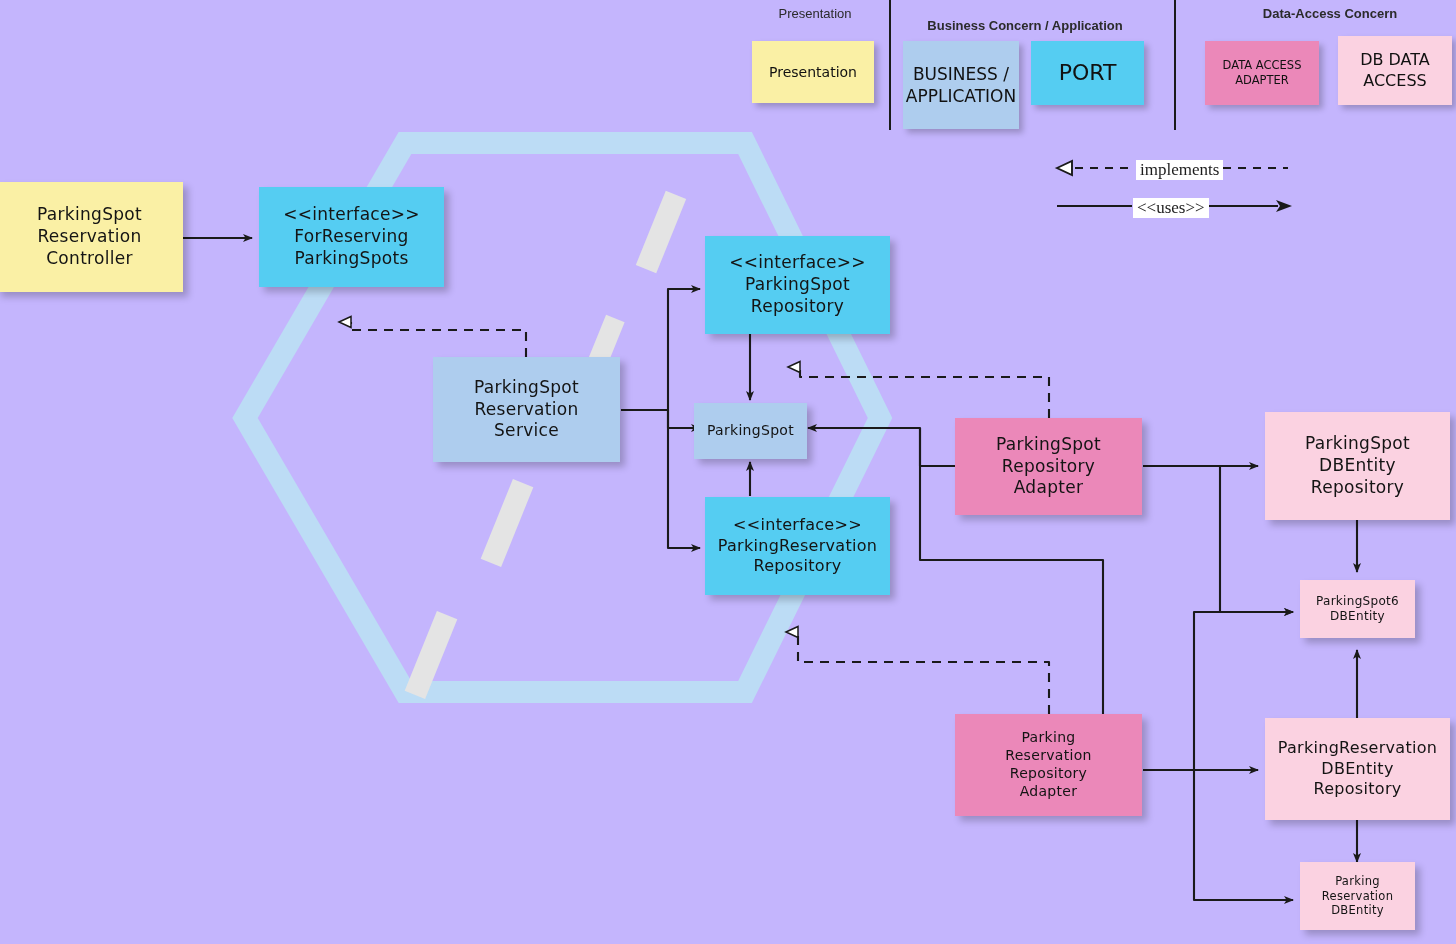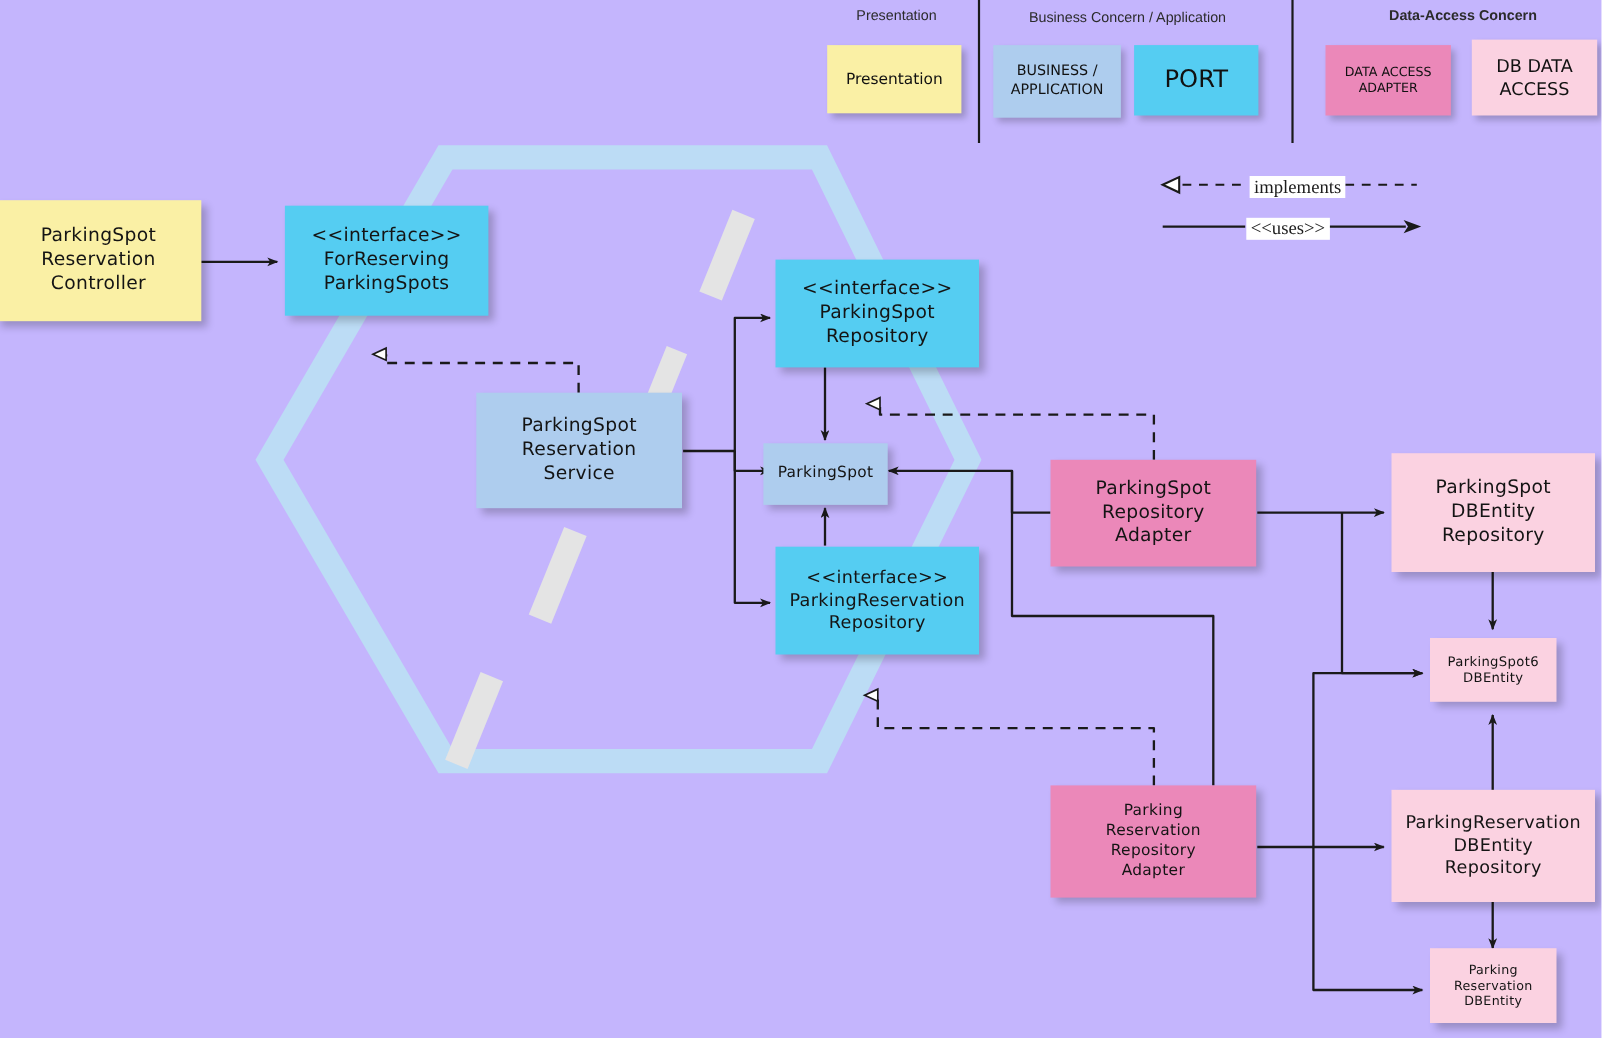--- a/index.html
+++ b/index.html
@@ -163,31 +163,31 @@
       <path d="M1075,168 L1135,168" stroke-dasharray="8 7"></path>
       <path d="M1208,168 L1288,168" stroke-dasharray="8 7"></path>
       <path d="M1057,168 L1072,161 L1072,175 z" fill="#ffffff"></path>
       <path d="M1057,206 L1132,206"></path>
       <path d="M1196,206 L1278,206"></path>
       <path d="M1276,200 L1292,206 L1276,212 L1280,206 z" fill="#1a1a1a" stroke="none"></path>
     </g>
   </svg>
 
   <div class="legend-title" style="left:740px; top:6px; width:150px;">Presentation</div>
-  <div class="legend-title" style="left:900px; top:8px; width:250px;">Business Concern / Application</div>
+  <div class="legend-title" style="left:900px; top:18px; width:250px;font-weight:bold;">Business Concern / Application</div>
   <div class="legend-title" style="left:1210px; top:6px; width:240px;font-weight:bold;">Data-Access Concern</div>
 
   <div class="divider" style="left:889px; top:0px; height:130px;"></div>
   <div class="divider" style="left:1174px; top:0px; height:130px;"></div>
 
   <div class="legend-note c-yellow" style="left:752px; top:41px; width:122px; height:62px; font-size:14px;">
     <span>Presentation</span>
   </div>
 
-  <div class="legend-note c-blue" style="left:903px; top:41px; width:116px; height:66px; font-size:13px;">
+  <div class="legend-note c-blue" style="left:903px; top:41px; width:116px; height:88px; font-size:17px;">
     <span>BUSINESS /</span>
     <span>APPLICATION</span>
   </div>
 
   <div class="legend-note c-pink" style="left:1205px; top:41px; width:114px; height:64px; font-size:11.5px;">
     <span>DATA ACCESS</span>
     <span>ADAPTER</span>
   </div>
 
   <div class="legend-note c-cyan" style="left:1031px; top:41px; width:113px; height:64px; font-size:22px;">

